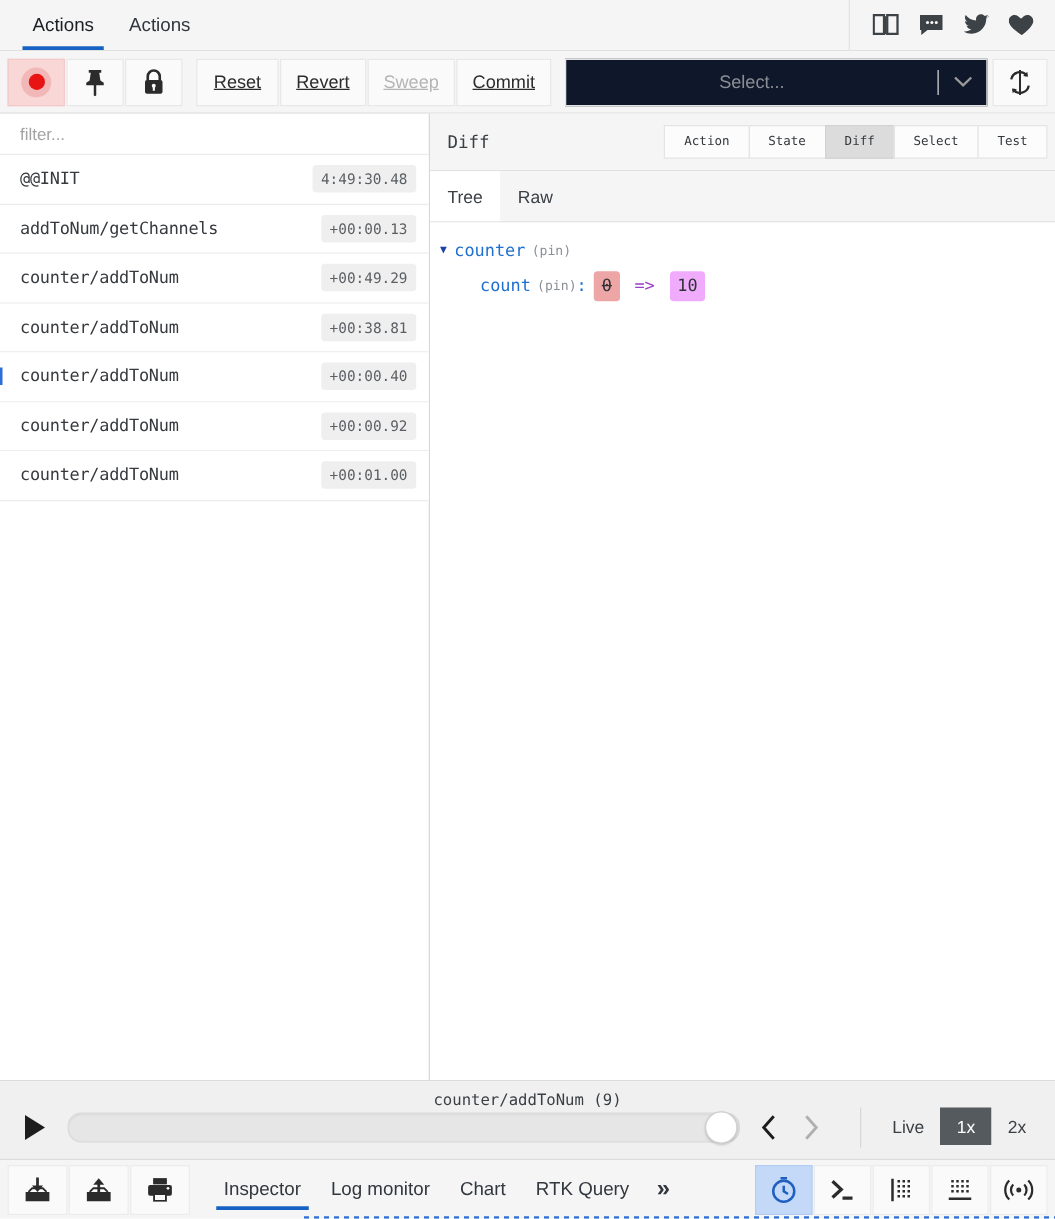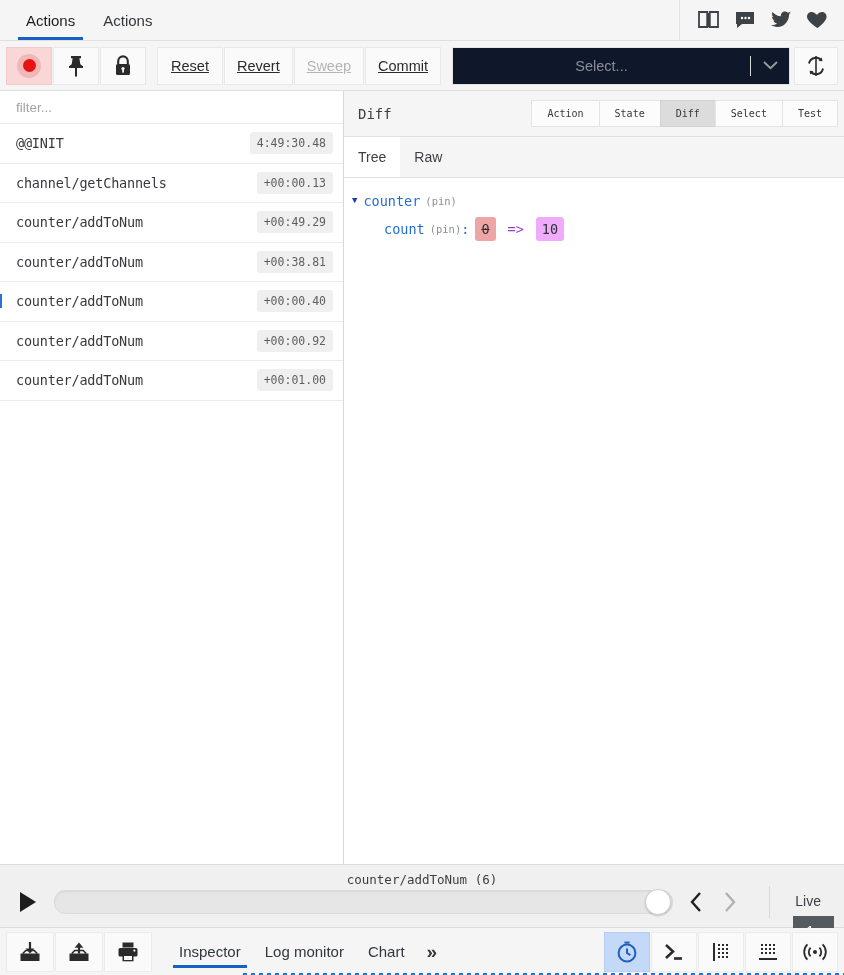--- a/index.html
+++ b/index.html
@@ -301,25 +301,24 @@
     box-shadow: 0 1px 2px rgba(0,0,0,.18);
     cursor: pointer;
   }
   .nav-arrows { display: flex; gap: 4px; margin-top: 12px; align-items: center; }
   .chev {
     width: 30px; height: 32px;
     display: flex; align-items: center; justify-content: center;
     cursor: pointer;
   }
   .speed-group {
-    display: flex; align-items: flex-end; margin-top: 12px;
+    display: flex; align-items: flex-start; margin-top: 12px;
     margin-left: 24px; padding-left: 12px;
     border-left: 1px solid #d8d8d8;
     height: 32px;
-    flex-direction: column;
   }
   .speed {
     font-size: 14px; color: #3a3f44;
     padding: 7px 13px; cursor: pointer;
   }
   .speed.active { background: #555a5e; color: #ffffff; }
 
   
   .bottombar {
     height: 47px; min-height: 47px;
@@ -482,21 +481,21 @@
       <div class="action-list">
 
         <div class="action-row">
           <span class="mark"></span>
           <span class="action-name">@@INIT</span>
           <span class="time-badge">4:49:30.48</span>
         </div>
 
         <div class="action-row">
           <span class="mark"></span>
-          <span class="action-name">channel/getChannels</span>
+          <span class="action-name">addToNum/getChannels</span>
           <span class="time-badge">+00:00.13</span>
         </div>
 
         <div class="action-row">
           <span class="mark"></span>
           <span class="action-name">counter/addToNum</span>
           <span class="time-badge">+00:49.29</span>
         </div>
 
         <div class="action-row">
@@ -569,21 +568,21 @@
           <span class="colon">:</span>
           <span class="val-old">0</span>
           <span class="arrow-op">=&gt;</span>
           <span class="val-new">10</span>
         </div>
       </div>
     </div>
   </div>
 
   <div class="slider-bar">
-    <div class="slider-caption">counter/addToNum  (6)</div>
+    <div class="slider-caption">counter/addToNum  (9)</div>
     <div class="play-btn">
       <span class="play-tri"></span>
     </div>
     <div class="track-wrap">
       <div class="track">
         <div class="thumb"></div>
       </div>
     </div>
     <div class="nav-arrows">
       <div class="chev">
@@ -639,20 +638,23 @@
 
     <div class="monitor-tabs">
       <div class="mtab active">
         <span>Inspector</span>
       </div>
       <div class="mtab">
         <span>Log monitor</span>
       </div>
       <div class="mtab">
         <span>Chart</span>
+      </div>
+      <div class="mtab">
+        <span>RTK Query</span>
       </div>
       <div class="mtab more">
         <span>»</span>
       </div>
     </div>
 
     <div class="bb-right">
       <div class="bb-tool on">
         <svg width="22" height="22" viewBox="0 0 22 22">
           <circle cx="11" cy="12" r="8.4" fill="none" stroke="#1f5fc0" stroke-width="2"></circle>

